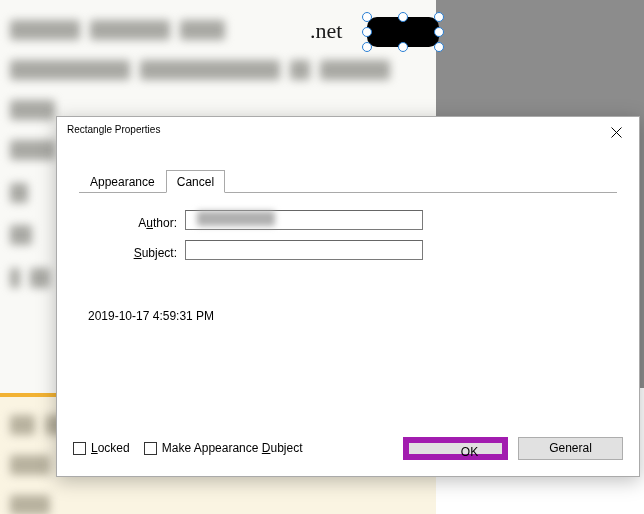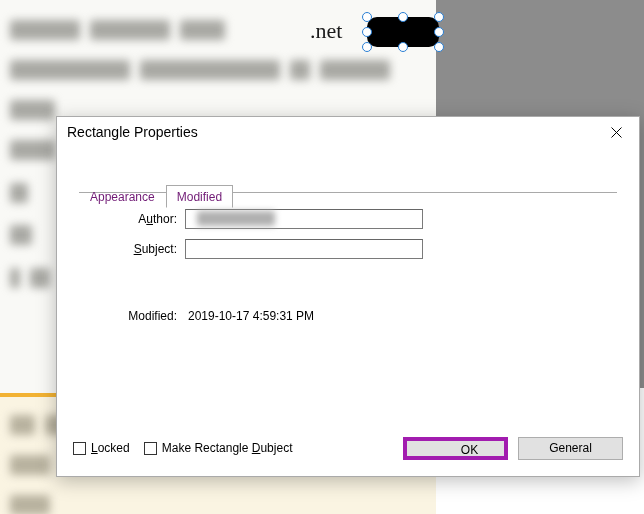--- a/index.html
+++ b/index.html
@@ -13,42 +13,42 @@
     
     .redact-wrap { position: absolute; left: 364px; top: 14px; width: 78px; height: 36px; }
     .redact-box { position: absolute; left: 3px; top: 3px; width: 72px; height: 30px; background: #000; border-radius: 10px; }
     .handle { position: absolute; width: 10px; height: 10px; background: #fff; border: 1.5px solid #2a7fd4; border-radius: 50%; }
     .h-tl { left: -2px; top: -2px; } .h-tm { left: 34px; top: -2px; } .h-tr { right: -2px; top: -2px; }
     .h-ml { left: -2px; top: 13px; } .h-mr { right: -2px; top: 13px; }
     .h-bl { left: -2px; bottom: -2px; } .h-bm { left: 34px; bottom: -2px; } .h-br { right: -2px; bottom: -2px; }
 
     
     .dialog { position: absolute; left: 56px; top: 116px; width: 584px; height: 361px; background: #fff; border: 1px solid #aaa; box-shadow: 0 4px 18px rgba(0,0,0,0.25); }
-    .dlg-title { position: absolute; left: 10px; top: 7px; font-size: 14px; color: #000; }
+    .dlg-title { position: absolute; left: 10px; top: 7px; font-size: 10px; color: #000; }
     .dlg-close { position: absolute; right: 0; top: 0; width: 45px; height: 30px; display: flex; align-items: center; justify-content: center; cursor: pointer; }
     .dlg-close svg { width: 11px; height: 11px; }
 
     .tabstrip { position: absolute; left: 22px; top: 52px; right: 22px; height: 24px; border-bottom: 1px solid #a9a9a9; display: flex; }
-    .tab { position: relative; padding: 4px 10px 0 10px; height: 23px; font-size: 12px; color: #701a75; cursor: pointer; border: 1px solid transparent; border-bottom: none; margin-right: 0px; top: 16px; background: transparent; }
+    .tab { position: relative; padding: 4px 10px 0 10px; height: 23px; font-size: 12px; color: #000000; cursor: pointer; border: 1px solid transparent; border-bottom: none; margin-right: 0px; top: 1px; background: transparent; }
     .tab.active { background: #fff; border: 1px solid #a9a9a9; border-bottom: 1px solid #fff; }
 
     .form-area { position: absolute; left: 22px; top: 76px; right: 22px; bottom: 56px; }
     .row { position: absolute; display: flex; align-items: center; }
-    .lbl { text-align: right; width: 100px; padding-right: 8px; font-size: 12px; }
+    .lbl { text-align: right; width: 100px; padding-right: 8px; font-size: 12px; margin-top: 7px; }
     .uline { text-decoration: underline; }
     .tinput { width: 238px; height: 20px; border: 1px solid #7a7a7a; border-top-color: #666; padding: 0 4px; font-size: 12px; background: #fff; outline: none; }
     .tinput.author-val { color: transparent; }
     .author-blur { position: absolute; left: 112px; top: 2px; width: 78px; height: 15px; background: #b0b0b0; filter: blur(3px); border-radius: 2px; pointer-events: none; }
     .mod-val { font-size: 12px; padding-left: 3px; }
 
     .footer { position: absolute; left: 16px; bottom: 14px; right: 16px; height: 28px; display: flex; align-items: center; }
     .chk { display: inline-flex; align-items: flex-end; margin-right: 14px; cursor: pointer; }
     .chk-box { width: 13px; height: 13px; border: 1px solid #333; background: #fff; margin-right: 5px; }
     .btn { width: 105px; height: 23px; border: 1px solid #adadad; background: #e1e1e1; font-size: 12px; text-align: center; line-height: 21px; cursor: pointer; margin-left: 10px; }
-    .btn.default { border: 4px solid #a21caf; line-height: 19px; padding-left: 28px; }
+    .btn.default { border: 6px solid #a21caf; line-height: 19px; padding-left: 28px; }
     .spacer { flex: 1; }
 
     
     .orange-strip { position: absolute; left: 0px; top: 393px; width: 436px; height: 121px; border-top: 4px solid #f2b233; background: rgba(255, 220, 140, 0.18); }
   </style>
 </head>
 <body>
 
 <div class="stage">
 
@@ -113,47 +113,46 @@
     <div class="dlg-title">Rectangle Properties</div>
     <div class="dlg-close">
       <svg viewBox="0 0 11 11">
         <line x1="0.5" y1="0.5" x2="10.5" y2="10.5" stroke="#000" stroke-width="1"></line>
         <line x1="10.5" y1="0.5" x2="0.5" y2="10.5" stroke="#000" stroke-width="1"></line>
       </svg>
     </div>
 
     <div class="tabstrip">
       <div class="tab">Appearance</div>
-      <div class="tab active">Modified</div>
+      <div class="tab active">Cancel</div>
     </div>
 
     <div class="form-area">
       <div class="row" style="left:6px; top:16px;">
         <div class="lbl"><span>A</span><span class="uline">u</span><span>thor:</span></div>
         <input class="tinput author-val" type="text" value="" style="">
         <div class="author-blur"></div>
       </div>
       <div class="row" style="left:6px; top:46px;">
         <div class="lbl"><span></span><span class="uline">S</span><span>ubject:</span></div>
         <input class="tinput" type="text" value="" style="">
       </div>
       <div class="row" style="left:6px; top:116px;">
-        <div class="lbl">Modified:</div>
         <div class="mod-val">2019-10-17 4:59:31 PM</div>
       </div>
     </div>
 
     <div class="footer">
       <label class="chk">
         <span class="chk-box"></span>
         <span><span></span><span class="uline">L</span><span>ocked</span></span>
       </label>
       <label class="chk">
         <span class="chk-box"></span>
-        <span><span>Make Rectangle </span><span class="uline">D</span><span>ubject</span></span>
+        <span><span>Make Appearance </span><span class="uline">D</span><span>ubject</span></span>
       </label>
       <div class="spacer"></div>
       <div class="btn default">OK</div>
       <div class="btn">General</div>
     </div>
   </div>
 
 </div>
 
 </body></html>

